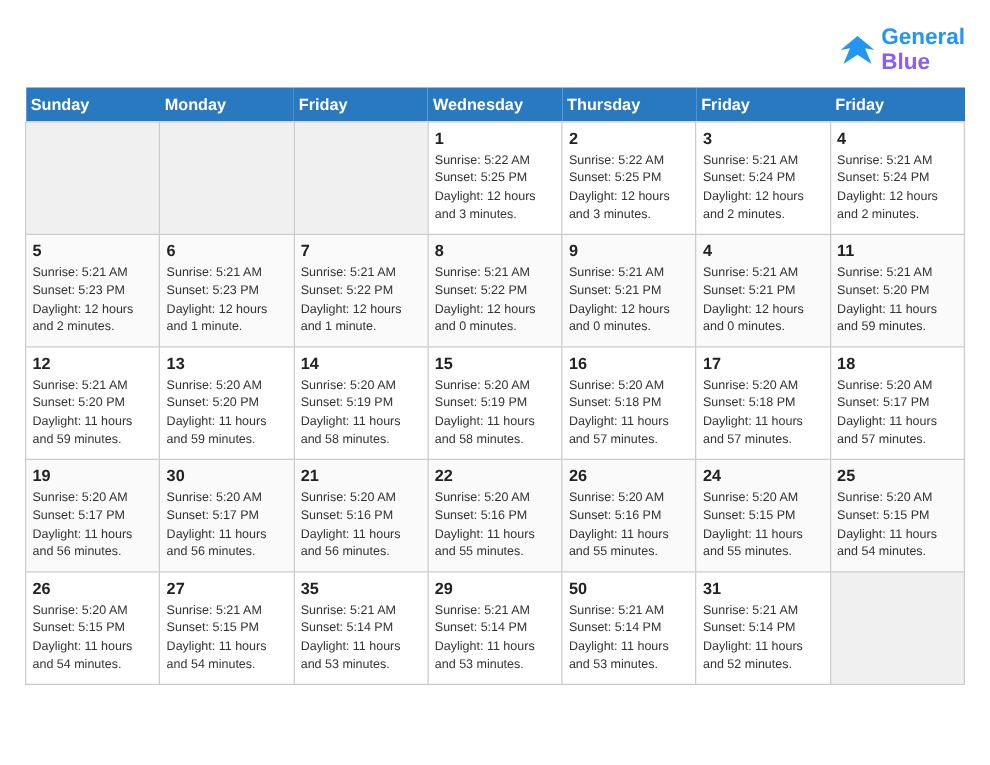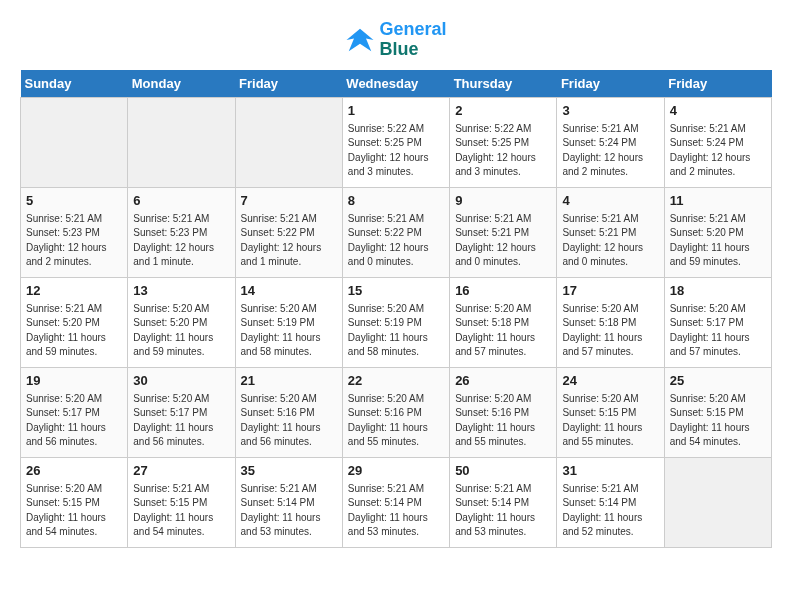--- a/index.html
+++ b/index.html
@@ -5,21 +5,21 @@
     * { box-sizing: border-box; margin: 0; padding: 0; }
     body {
       font-family: Arial, sans-serif;
       background: #fff;
       width: 792px;
       min-height: 612px;
       padding: 20px;
     }
     .header {
       display: flex;
-      justify-content: center;
+      justify-content: flex-end;
       align-items: flex-start;
       margin-bottom: 10px;
     }
     .logo {
       display: flex;
       align-items: center;
       gap: 4px;
     }
     .logo-text {
       font-size: 18px;
@@ -96,21 +96,21 @@
 </head>
 <body>
 
 <div class="header">
   <div class="logo">
     <svg class="logo-bird" viewBox="0 0 40 40">
       <polygon points="20,5 38,20 28,18 35,35 20,25 5,35 12,18 2,20" fill="#2196F3"></polygon>
     </svg>
     <div class="logo-text">
       <div><span>General</span></div>
-      <div><span style="color:#0f766e">Blue</span></div>
+      <div><span style="color:#8b5cf6">Blue</span></div>
     </div>
   </div>
   <div class="title-block">
   </div>
 </div>
 
 <table>
   <thead>
     <tr>
     <th>Sunday</th>

